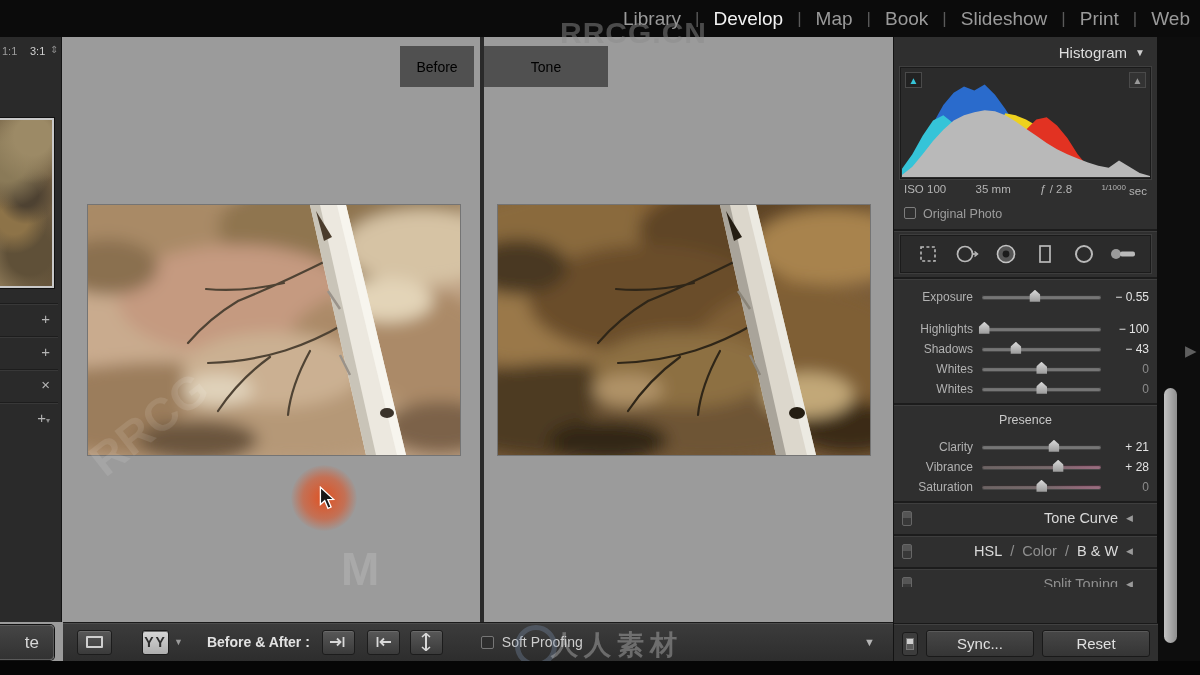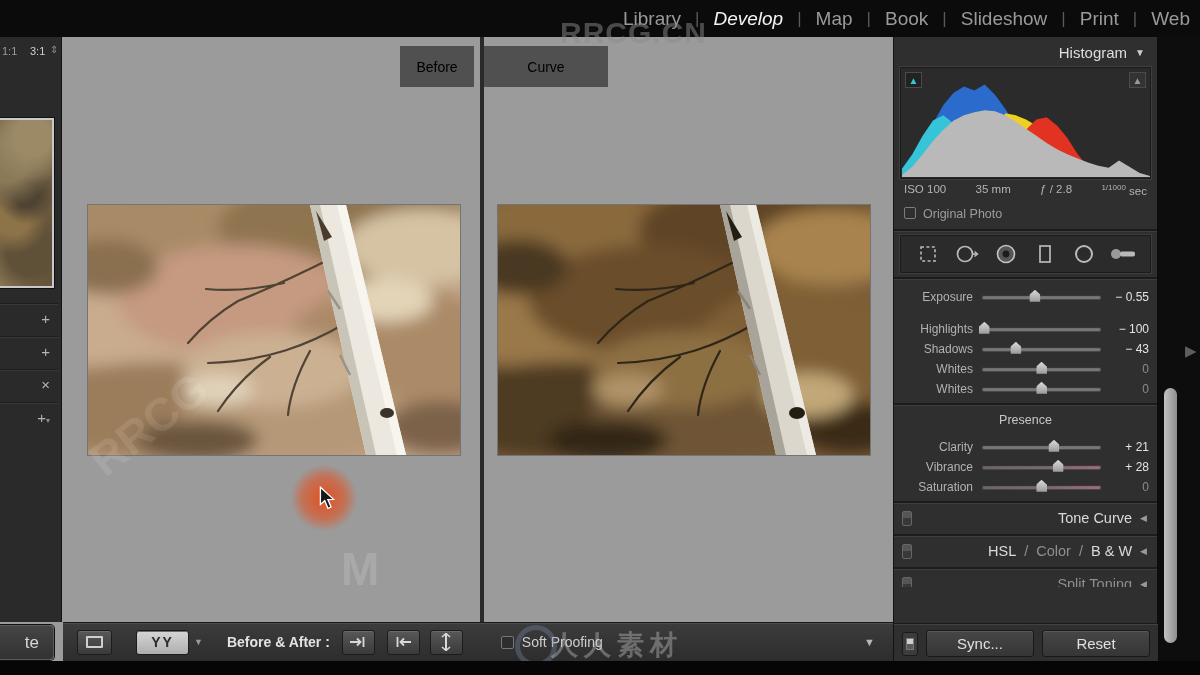--- a/index.html
+++ b/index.html
@@ -4,21 +4,21 @@
 <style>
   * { margin:0; padding:0; box-sizing:border-box; }
   html,body { width:1200px; height:675px; overflow:hidden; background:#050505;
     font-family:"Liberation Sans", sans-serif; }
   .screen { position:absolute; width:1200px; height:675px; background:#9b9b9b; }
 
   
   .topbar { position:absolute; left:0; top:0; width:1200px; height:37px; background:#0b0b0b; z-index:40; }
   .topmenu { position:absolute; right:10px; top:0; height:37px; display:flex; align-items:center; gap:14px; }
   .topmenu .mitem { color:#9a9a9a; font-size:19px; cursor:pointer; white-space:nowrap; }
-  .topmenu .mitem.active { color:#f2f2f2;font-style:italic; }
+  .topmenu .mitem.active { color:#f2f2f2; }
   .topmenu .mdiv { color:#5a5a5a; font-size:17px; }
   .wm-top { position:absolute; left:560px; top:16px; font-size:30px; font-weight:bold; letter-spacing:1px;
     color:rgba(140,140,140,0.5); z-index:41; pointer-events:none; }
 
   
   .sidebar { position:absolute; left:0; top:37px; width:62px; height:585px; background:#2a2a2a;
     border-right:1px solid #141414; z-index:10; }
   .zoomrow { position:absolute; left:0; top:8px; width:62px; height:20px; color:#9c9c9c; font-size:11px; }
   .zoomrow .z1 { position:absolute; left:2px; }
   .zoomrow .z2 { position:absolute; left:30px; color:#cfcfcf; }
@@ -64,21 +64,21 @@
   .cursor { position:absolute; left:254px; top:449px; z-index:26; }
 
   
   .toolbar { position:absolute; left:63px; top:622px; width:830px; height:39px;
     background:linear-gradient(#3c3c3c,#2d2d2d); border-top:1px solid #1a1a1a;
     box-shadow:inset 0 1px 0 #4c4c4c; z-index:12; display:flex; align-items:center; }
   .tb-btn { height:25px; border:1px solid #1c1c1c; border-radius:3px; background:linear-gradient(#585858,#3a3a3a);
     display:flex; align-items:center; justify-content:center; cursor:pointer; box-shadow:inset 0 1px 0 #6a6a6a; }
   .tb-loupe { width:35px; margin-left:14px; }
   .tb-loupe .rect { width:17px; height:12px; border:2px solid #cfcfcf; border-radius:1px; }
-  .tb-yy { width:53px; margin-left:24px; background:linear-gradient(#d6d6d6,#aeaeae); color:#2c2c2c;
+  .tb-yy { width:27px; margin-left:30px; background:linear-gradient(#d6d6d6,#aeaeae); color:#2c2c2c;
     font-weight:bold; font-size:14px; letter-spacing:2px; }
   .tb-caret { color:#9a9a9a; font-size:9px; margin-left:5px; cursor:pointer; }
   .tb-label { color:#e2e2e2; font-size:14px; font-weight:bold; margin-left:24px; }
   .tb-ba { width:33px; margin-left:12px; color:#d9d9d9; font-size:13px; }
   .tb-swap { margin-left:10px; }
   .chk { width:13px; height:13px; border:1px solid #767676; background:#2e2e2e; border-radius:2px; cursor:pointer; }
   .tb-soft { display:flex; align-items:center; gap:8px; margin-left:38px; }
   .tb-soft span { color:#cdcdcd; font-size:14px; }
   .tb-dd { position:absolute; right:18px; color:#b5b5b5; font-size:11px; cursor:pointer; }
   .wm-bottom { position:absolute; left:488px; top:4px; font-size:27px; font-weight:bold;
@@ -126,21 +126,21 @@
   .slider-row .track.tint { background:linear-gradient(90deg,#6d6464,#786a6c 55%,#93697a 85%,#9a6e80); }
   .slider-row .thumb { position:absolute; top:-5px; width:11px; height:12px; transform:translateX(-50%);
     background:linear-gradient(#d9d9d9,#9a9a9a); clip-path:polygon(50% 0, 100% 42%, 100% 100%, 0 100%, 0 42%);
     cursor:pointer; }
   .slider-row .val { width:48px; text-align:right; color:#e3e3e3; font-size:12px; white-space:nowrap; }
   .slider-row .val.dim { color:#8b8b8b; }
   .gap8 { height:12px; }
   .presence-title { text-align:center; color:#c7c7c7; font-size:12.5px; padding:6px 0 4px 0; }
 
   .panelrow { position:relative; height:27px; display:flex; align-items:center; justify-content:flex-end;
-    padding-right:10px; gap:8px; color:#dadada; font-size:14.5px; cursor:pointer; }
+    padding-right:24px; gap:8px; color:#dadada; font-size:14.5px; cursor:pointer; }
   .panelrow .toggle { position:absolute; left:8px; top:6px; width:10px; height:15px; border:1px solid #666;
     border-radius:2px; background:linear-gradient(#555 0 45%, #383838 45% 100%); cursor:pointer; }
   .panelrow .arrow { font-size:9px; color:#9a9a9a; }
   .panelrow .dimtxt { color:#8f8f8f; }
   .split-clip { height:16px; overflow:hidden; }
 
   .rp-footer { position:absolute; left:0; top:586px; width:264px; height:40px; display:flex; align-items:center;
     gap:8px; padding:0 8px; background:#2f2f2f; border-top:1px solid #191919; box-shadow:inset 0 1px 0 #414141; }
   .sync-toggle { width:16px; height:24px; border:1px solid #1a1a1a; border-radius:3px; background:#3c3c3c;
     display:flex; align-items:center; justify-content:center; cursor:pointer; }
@@ -197,21 +197,21 @@
     <div class="paste-btn">
       <span>te</span>
     </div>
   </div>
 
   <div class="viewer">
     <div class="ba-label label-before">
       <span>Before</span>
     </div>
     <div class="ba-label label-after">
-      <span>Curve</span>
+      <span>Tone</span>
     </div>
     <div class="pane-divider"></div>
 
     <svg class="photo photo-before" viewBox="0 0 372 250" preserveAspectRatio="none">
       <defs>
           <filter id="b6" x="-30%" y="-30%" width="160%" height="160%">
             <feGaussianBlur stdDeviation="8"></feGaussianBlur>
           </filter>
         </defs>
       <rect width="372" height="250" fill="#bfa285"></rect>

